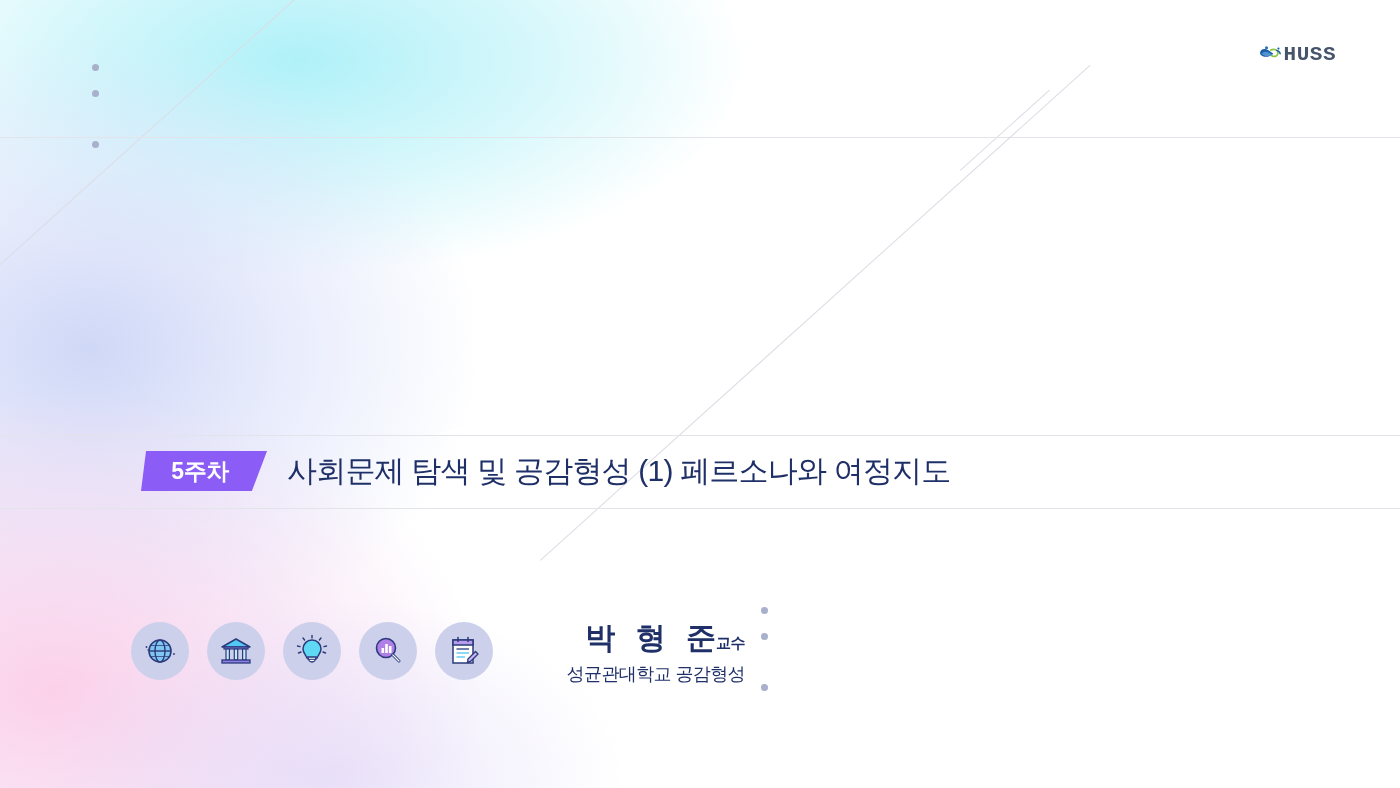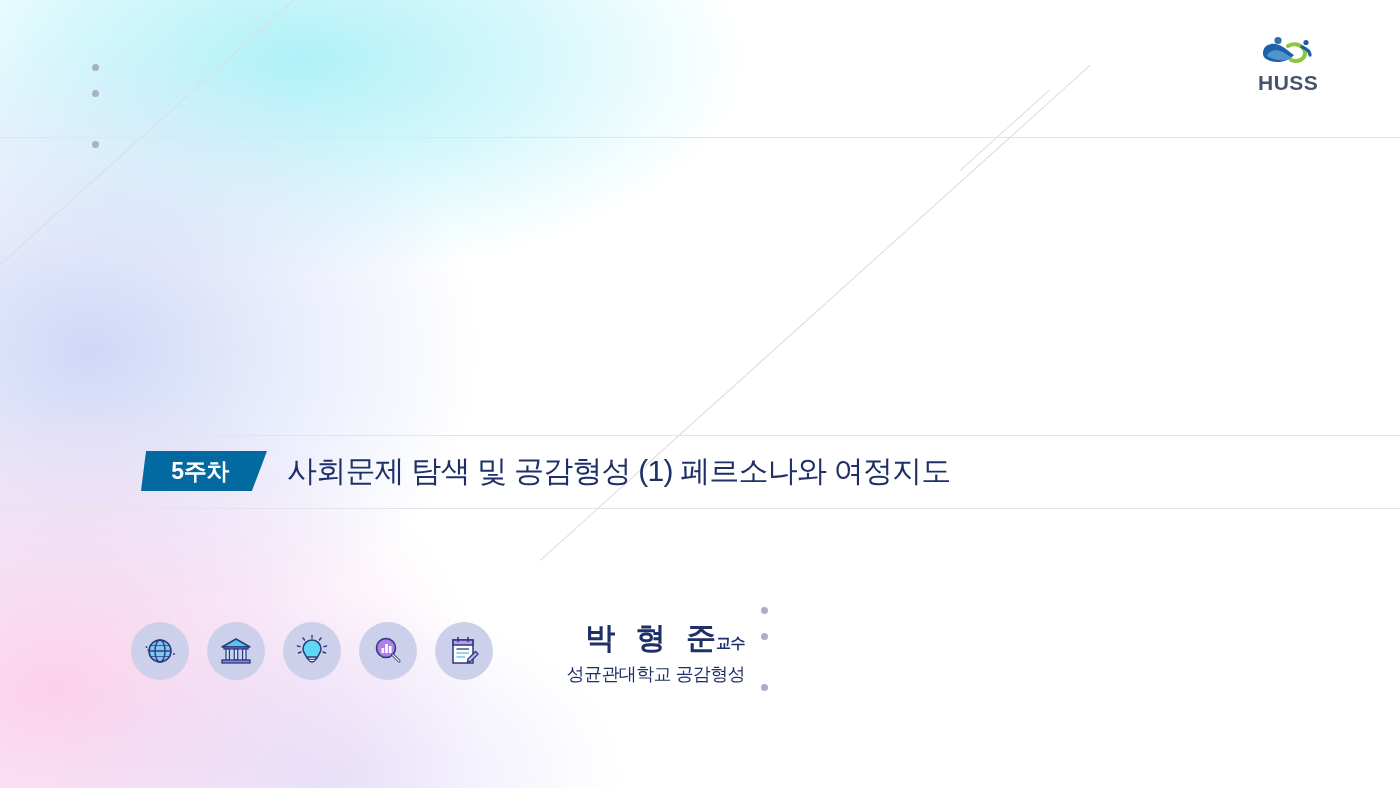--- a/index.html
+++ b/index.html
@@ -99,23 +99,24 @@
   .brand {
     position: absolute;
     right: 46px;
     top: 36px;
     display: flex;
     align-items: center;
     gap: 18px;
   }
   .huss-mark {
     display: flex;
-    flex-direction: column;
-    align-items: flex-start;
+    flex-direction: row;
+    align-items: center;
     width: 78px;
+    font-family: Liberation Mono, monospace;
   }
   .huss-word {
     font-size: 21px;
     font-weight: bold;
     letter-spacing: 0.5px;
     color: #45546b;
     line-height: 1;
     margin-top: 2px;
   }
   .brand-name {
@@ -175,21 +176,21 @@
     left: 141px;
     top: 449px;
     display: flex;
     align-items: center;
     height: 44px;
   }
   .week-badge {
     position: relative;
     height: 40px;
     min-width: 126px;
-    background: #0369a1;
+    background: #8b5cf6;
     clip-path: polygon(4% 0, 100% 0, 88% 100%, 0 100%);
     display: flex;
     align-items: center;
     justify-content: center;
     padding: 0 22px;
     box-sizing: border-box;
   }
   .week-badge span {
     color: #ffffff;
     font-size: 23px;

